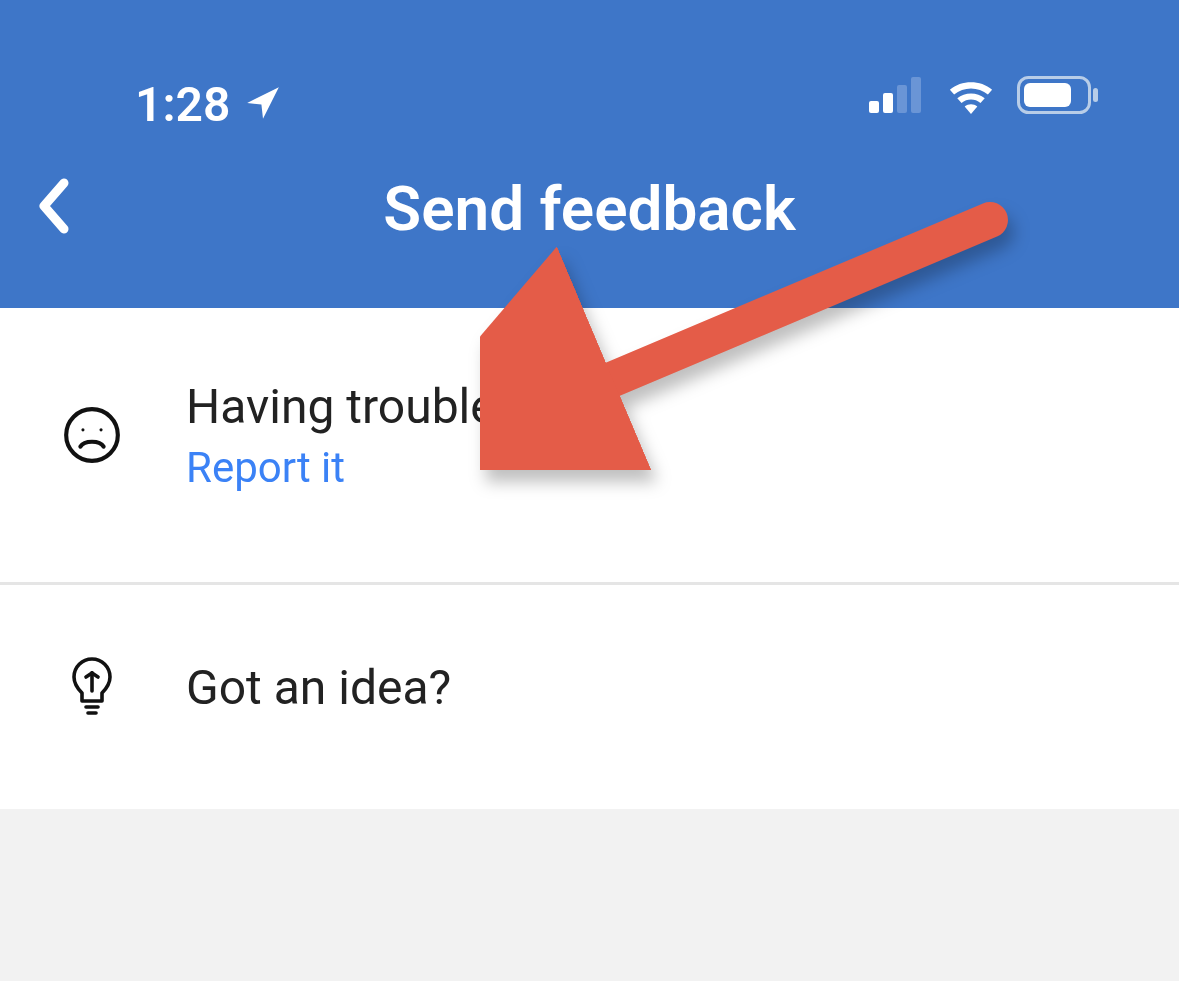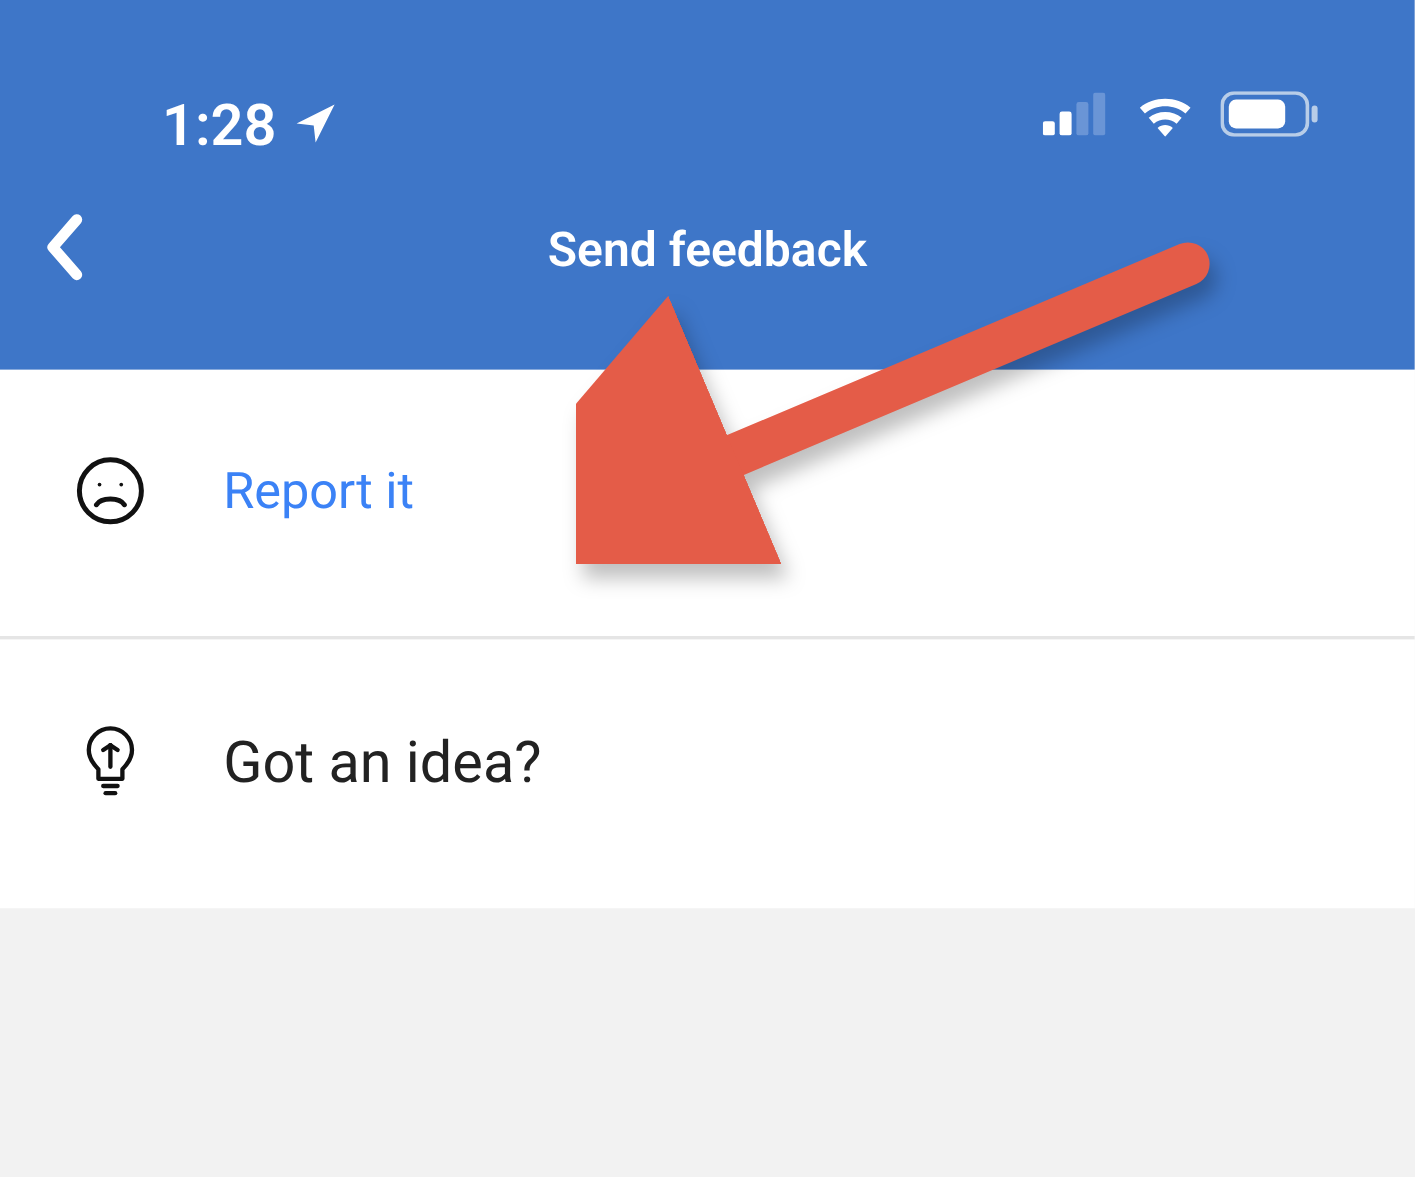--- a/index.html
+++ b/index.html
@@ -51,21 +51,21 @@
     }
     .back-btn {
       position: absolute;
       left: 36px;
       top: 50%;
       transform: translateY(-50%);
     }
     .page-title {
       width: 100%;
       text-align: center;
-      font-size: 40px;
+      font-size: 62px;
       font-weight: 600;
       color: #fff;
     }
     .content {
       background: #fff;
     }
     .list-item {
       display: flex;
       align-items: center;
       gap: 62px;
@@ -162,20 +162,21 @@
   <div class="list-item">
     <div class="icon-wrap">
       <svg width="62" height="62" viewBox="0 0 24 24" fill="none" stroke="#111" stroke-width="1.6">
         <circle cx="12" cy="12" r="10"></circle>
         <circle cx="8.5" cy="10" r="0.6" fill="#111" stroke="none"></circle>
         <circle cx="15.5" cy="10" r="0.6" fill="#111" stroke="none"></circle>
         <path d="M7.5 16.5 C9 14 15 14 16.5 16.5" stroke-linecap="round"></path>
       </svg>
     </div>
     <div class="item-text">
+      <div class="item-title">Having trouble?</div>
       <div class="item-subtitle">Report it</div>
     </div>
   </div>
   <div class="list-item">
     <div class="icon-wrap">
       <svg width="48" height="64" viewBox="0 0 24 32" fill="none" stroke="#111" stroke-width="1.8" stroke-linecap="round" stroke-linejoin="round">
         <path d="M12 2 C7 2 3 6 3 11 C3 14.5 5 17 7 19 L7 23 L17 23 L17 19 C19 17 21 14.5 21 11 C21 6 17 2 12 2 Z"></path>
         <line x1="9" y1="26" x2="15" y2="26"></line>
         <line x1="10" y1="29" x2="14" y2="29"></line>
         <line x1="12" y1="9" x2="12" y2="18"></line>

